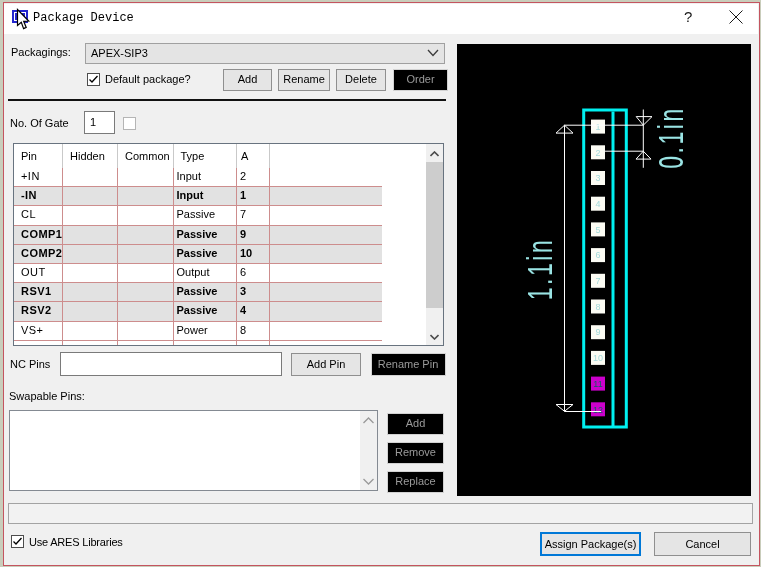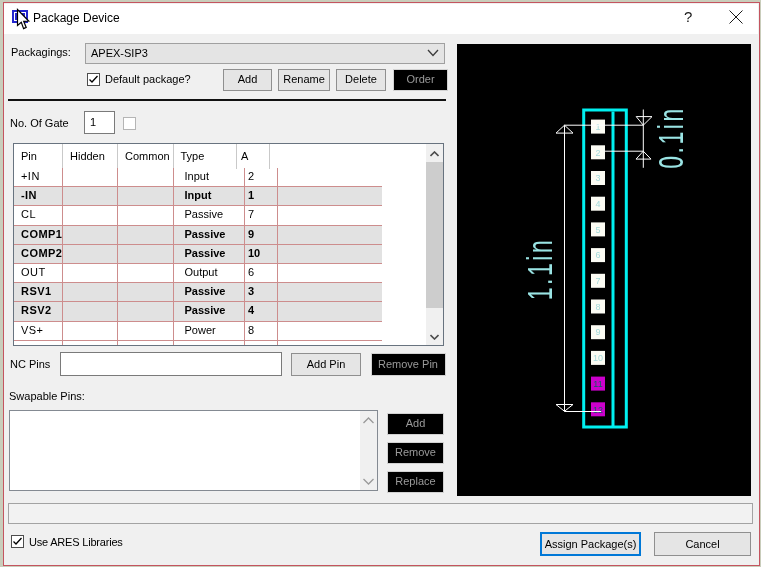--- a/index.html
+++ b/index.html
@@ -2,39 +2,39 @@
 <html><head>
 <meta charset="utf-8">
 <style>
 * { margin:0; padding:0; box-sizing:border-box; }
 html,body { width:761px; height:567px; background:#c9cdbb; overflow:hidden; }
 body { font-family:"Liberation Sans", sans-serif; font-size:11px; color:#000; }
 #page { position:absolute; left:0; top:0; width:761px; height:567px; }
 .abs { position:absolute; }
 #dlg { left:2.5px; top:2px; width:757px; height:563.5px; border:1.5px solid #c4545f; background:#f0f0f0; }
 #titlebar { left:3.5px; top:3.5px; width:754px; height:30px; background:#ffffff; }
-#title { left:33px; top:10.5px; font-size:12px; }
+#title { left:33px; top:10.5px; font-size:12px;font-family:Liberation Mono, monospace; }
 #qmark { left:684px; top:8px; font-size:15px; color:#1a1a1a; }
 #xbtn { left:728px; top:9px; }
 
 .lbl { white-space:nowrap; }
 .btn { background:#e5e5e5; border:1px solid #8f8f8f; text-align:center; white-space:nowrap; font-size:11px; font-family:"Liberation Sans",sans-serif; line-height:19px; }
 .btn.dis { color:#9a9a9a; border-color:#d2d2d2; background:#000000; }
 .edit { background:#fff; border:1px solid #7a7a7a; }
 .cb { width:13px; height:13px; background:#fff; border:1px solid #4d4d4d; }
 .cb.dis { border-color:#b5b5b5; }
 .gray { color:#6d6d6d; }
 
 #tbl { left:13px; top:143px; width:431px; height:203px; border:1px solid #68737f; background:#fff; overflow:hidden; }
 .trow { position:absolute; left:0; width:368px; display:flex; }
 .trow > div { height:100%; overflow:hidden; padding-left:7px; }
 .hrow > div { border-right:1px solid #c9c9c9; padding-top:6px; }
 .drow > div { border-right:1px solid #cd8d8d; padding-top:2px; }
 .drow .c1 { letter-spacing:0.45px; }
-.drow .c4 { padding-left:3px;margin-left:8px; }
+.drow .c4 { padding-left:3px; }
 .drow .c5 { padding-left:3.5px; }
 .hrow .c5 { padding-left:4.5px; }
 .drow { border-bottom:1px solid #cd8d8d; height:19.2px; }
 .c1 { width:49px; } .c2 { width:55px; } .c3 { width:55.5px; } .c4 { width:63px; } .c5 { width:33.5px; }
 .cx { flex:1; border-right:none !important; }
 .rg { background:#e2e2e2;font-weight:bold; }
 
 .sb { background:#f0f0f0; }
 .sbthumb { background:#cdcdcd; }
 
@@ -179,21 +179,21 @@
       </svg>
     <div class="abs sbthumb" style="left:412px;top:18px;width:17px;height:146px"></div>
     <svg class="abs" style="left:416px;top:190px" width="9" height="6" viewBox="0 0 9 6">
         <path d="M0.5 1 L4.5 5 L8.5 1" stroke="#4c4c4c" stroke-width="1.6" fill="none"></path>
       </svg>
   </div>
 
   <div class="abs lbl" style="left:10px;top:358px">NC Pins</div>
   <div class="abs edit" style="left:60px;top:352px;width:222px;height:24px"></div>
   <div class="abs btn" style="left:291px;top:353px;width:70px;height:23px;line-height:21px">Add Pin</div>
-  <div class="abs btn dis" style="left:370.5px;top:353px;width:75px;height:23px;line-height:21px">Remove Pin</div>
+  <div class="abs btn dis" style="left:370.5px;top:353px;width:75px;height:23px;line-height:21px">Rename Pin</div>
 
   <div class="abs lbl" style="left:9px;top:390px">Swapable Pins:</div>
   <div class="abs" style="left:9px;top:410px;width:369px;height:81px;background:#fff;border:1px solid #848a92"></div>
   <div class="abs" style="left:360px;top:411px;width:17px;height:79px;background:#f0f0f0"></div>
   <svg class="abs" style="left:363px;top:417px" width="11" height="7" viewBox="0 0 11 7">
       <path d="M0.5 6 L5.5 1 L10.5 6" stroke="#9a9a9a" stroke-width="1.3" fill="none"></path>
     </svg>
   <svg class="abs" style="left:363px;top:478px" width="11" height="7" viewBox="0 0 11 7">
       <path d="M0.5 1 L5.5 6 L10.5 1" stroke="#9a9a9a" stroke-width="1.3" fill="none"></path>
     </svg>

